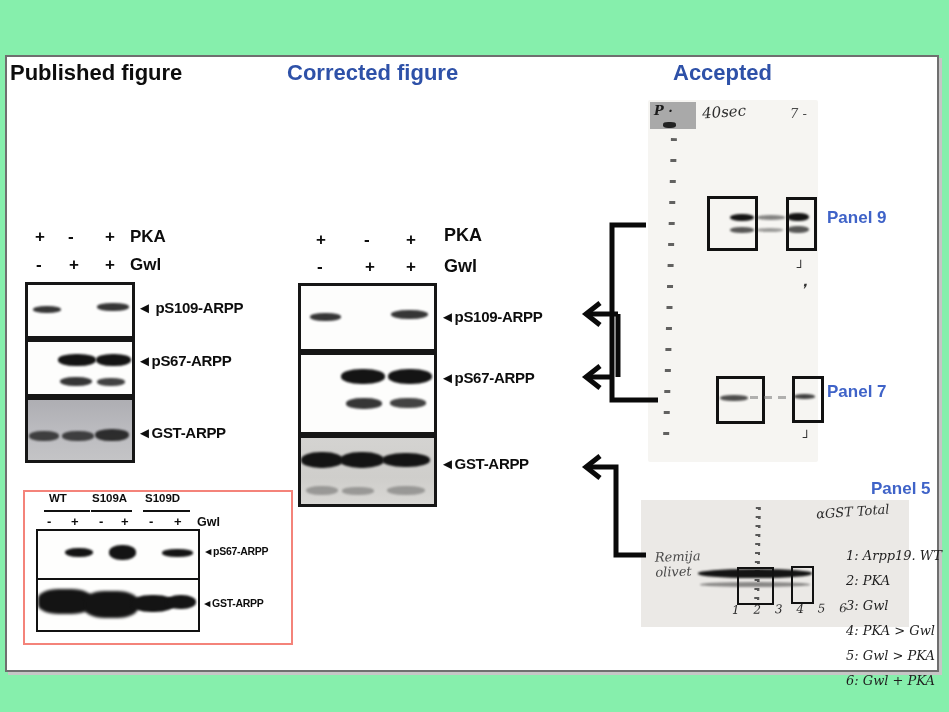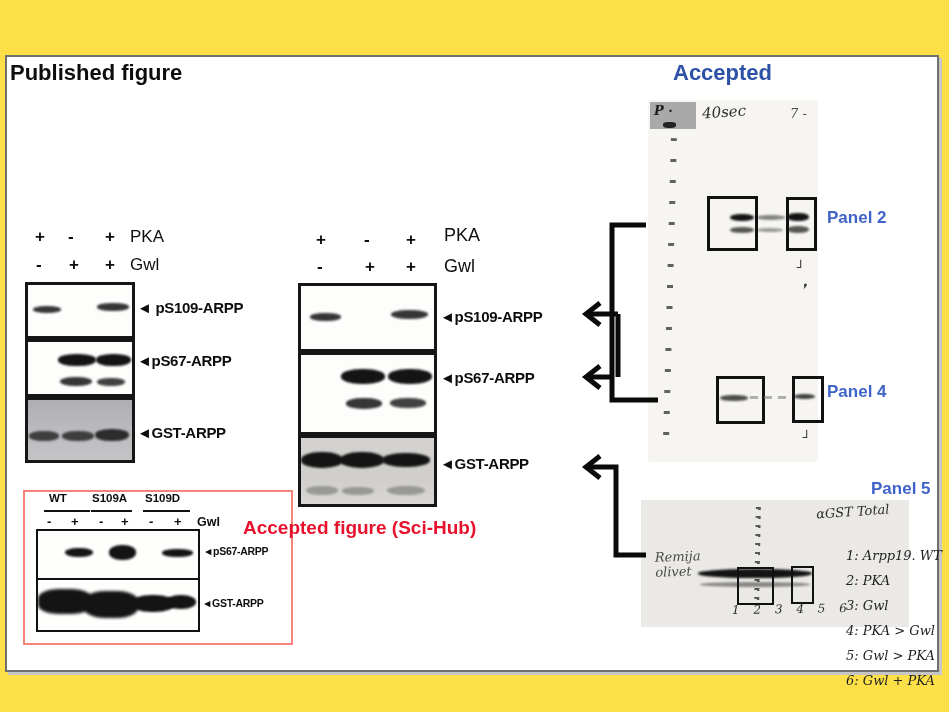--- a/index.html
+++ b/index.html
@@ -1,25 +1,25 @@
 <!DOCTYPE html>
 <html><head>
 <meta charset="utf-8">
 <style>
   html,body{margin:0;padding:0;background:#ffffff;}
-  .page{position:relative;width:949px;height:712px;background:#fde047;overflow:hidden;
+  .page{position:relative;width:949px;height:712px;background:#86efac;overflow:hidden;
         font-family:"Liberation Sans",sans-serif;}
   .abs{position:absolute;}
   .slide{position:absolute;left:5px;top:55px;width:930px;height:613px;background:#fff;
          border:2px solid #6f6f6f;box-shadow:3px 3px 0 #c6c6c6;}
   .h1{position:absolute;font-weight:bold;font-size:22px;color:#0d0d0d;white-space:nowrap;}
   .blue{color:#2e51a8;}
   .pblue{position:absolute;font-weight:bold;font-size:17px;color:#3f63c8;white-space:nowrap;}
   .sign{position:absolute;font-weight:bold;font-size:17px;color:#0d0d0d;line-height:1;}
-  .lanelabel{position:absolute;font-weight:normal;font-size:17px;color:#0d0d0d;line-height:1;}
+  .lanelabel{position:absolute;font-weight:bold;font-size:17px;color:#0d0d0d;line-height:1;}
   .blot{position:absolute;border:3px solid #161616;background:#fdfdfc;}
   .blot.gray1{background:linear-gradient(180deg,#aeaeb3 0%,#bcbcc0 55%,#c4c4c6 100%);}
   .blot.gray2{background:linear-gradient(180deg,#d4d3d1 0%,#cfcecb 60%,#d8d7d4 100%);}
   .band{position:absolute;background:#141414;border-radius:46%;filter:blur(1px);}
   .blabel{position:absolute;font-weight:bold;font-size:15px;letter-spacing:-0.3px;color:#0d0d0d;white-space:nowrap;}
   .film{position:absolute;background:#f6f5f2;border-radius:2px;}
   .film2{position:absolute;background:#ebe9e6;}
   .roi{position:absolute;border:3px solid #111;background:transparent;}
   .roi2{position:absolute;border:2px solid #111;background:transparent;}
   .hand{position:absolute;font-family:"DejaVu Serif",serif;font-style:italic;color:#3a3a3a;white-space:pre-line;}
@@ -34,20 +34,21 @@
   svg.overlay{position:absolute;left:0;top:0;pointer-events:none;}
 </style>
 </head>
 <body>
 
 <div class="page">
 
   <div class="slide"></div>
 
   <div class="h1" style="left:10px;top:60px;">Published figure</div>
+  <div class="h1 blue" style="left:287px;top:60px;">Corrected figure</div>
   <div class="h1 blue" style="left:673px;top:60px;">Accepted</div>
 
   <span class="sign" style="left:35px;top:228px;">+</span>
   <span class="sign" style="left:68px;top:228px;">-</span>
   <span class="sign" style="left:105px;top:228px;">+</span>
   <span class="lanelabel" style="left:130px;top:228px;">PKA</span>
   <span class="sign" style="left:36px;top:256px;">-</span>
   <span class="sign" style="left:69px;top:256px;">+</span>
   <span class="sign" style="left:105px;top:256px;">+</span>
   <span class="lanelabel" style="left:130px;top:256px;">Gwl</span>
@@ -109,31 +110,31 @@
   <div class="ticks" style="left:667px;top:138px;width:6px;height:300px;transform:rotate(1.5deg);opacity:.8;background:repeating-linear-gradient(to bottom,rgba(40,40,40,.9) 0 3px,transparent 3px 21px);"></div>
 
   <div class="roi" style="left:707px;top:196px;width:45px;height:49px;"></div>
   <div class="roi" style="left:786px;top:197px;width:25px;height:48px;"></div>
   <div class="band" style="left:730px;top:214px;width:24px;height:7px;"></div>
   <div class="band" style="left:757px;top:215px;width:28px;height:5px;opacity:.5;"></div>
   <div class="band" style="left:787px;top:213px;width:22px;height:8px;"></div>
   <div class="band" style="left:730px;top:227px;width:24px;height:6px;opacity:.7;"></div>
   <div class="band" style="left:757px;top:228px;width:26px;height:4px;opacity:.4;"></div>
   <div class="band" style="left:787px;top:226px;width:22px;height:7px;opacity:.7;"></div>
-  <div class="pblue" style="left:827px;top:208px;">Panel 2</div>
+  <div class="pblue" style="left:827px;top:208px;">Panel 9</div>
 
   <div class="hand" style="left:797px;top:260px;font-size:13px;color:#333;">┘</div>
   <div class="hand" style="left:801px;top:281px;font-size:14px;color:#333;">❜</div>
 
   <div class="roi" style="left:716px;top:376px;width:43px;height:42px;"></div>
   <div class="roi" style="left:792px;top:376px;width:26px;height:41px;"></div>
   <div class="band" style="left:720px;top:395px;width:28px;height:6px;opacity:.75;"></div>
   <div class="ticks" style="left:750px;top:396px;width:40px;height:3px;opacity:.55;background:repeating-linear-gradient(to right,#777 0 8px,transparent 8px 14px);"></div>
   <div class="band" style="left:794px;top:394px;width:21px;height:5px;opacity:.8;"></div>
-  <div class="pblue" style="left:827px;top:382px;">Panel 4</div>
+  <div class="pblue" style="left:827px;top:382px;">Panel 7</div>
   <div class="hand" style="left:803px;top:430px;font-size:13px;color:#333;">┘</div>
 
   <div class="pblue" style="left:871px;top:479px;">Panel 5</div>
   <div class="film2" style="left:641px;top:500px;width:268px;height:127px;"></div>
   <div class="hand" style="left:655px;top:549px;font-size:13px;color:#4a4a4a;transform:rotate(-2deg);line-height:15px;">Remija
 olivet</div>
   <div class="ticks" style="left:755px;top:507px;width:5px;height:96px;transform:rotate(1deg);background:repeating-linear-gradient(to bottom,#333 0 2.5px,transparent 2.5px 9px);opacity:.8;"></div>
   <div class="band" style="left:698px;top:569px;width:114px;height:9px;"></div>
   <div class="band" style="left:700px;top:582px;width:110px;height:5px;opacity:.45;"></div>
   <div class="roi2" style="left:737px;top:567px;width:33px;height:34px;border-width:2.5px;"></div>
@@ -156,21 +157,20 @@
       <path d="M618,314 H588"></path>
       <path d="M600,303 L586,314 L600,325"></path>
       <path d="M612,377 H588"></path>
       <path d="M600,366 L586,377 L600,388"></path>
       <path d="M646,555 H616 V467 H588"></path>
       <path d="M600,456 L586,467 L600,478"></path>
     </g>
   </svg>
 
   <div class="redbox" style="left:23px;top:490px;width:266px;height:151px;"></div>
-  <div class="redtitle" style="left:243px;top:517px;">Accepted figure (Sci-Hub)</div>
 
   <div class="grp" style="left:49px;top:492px;text-align:center;">WT</div>
   <div class="grp" style="left:92px;top:492px;">S109A</div>
   <div class="grp" style="left:145px;top:492px;">S109D</div>
   <div class="uline" style="left:44px;top:510px;width:46px;"></div>
   <div class="uline" style="left:91px;top:510px;width:41px;"></div>
   <div class="uline" style="left:143px;top:510px;width:47px;"></div>
 
   <span class="sgn2" style="left:47px;top:515px;">-</span>
   <span class="sgn2" style="left:71px;top:515px;">+</span>

